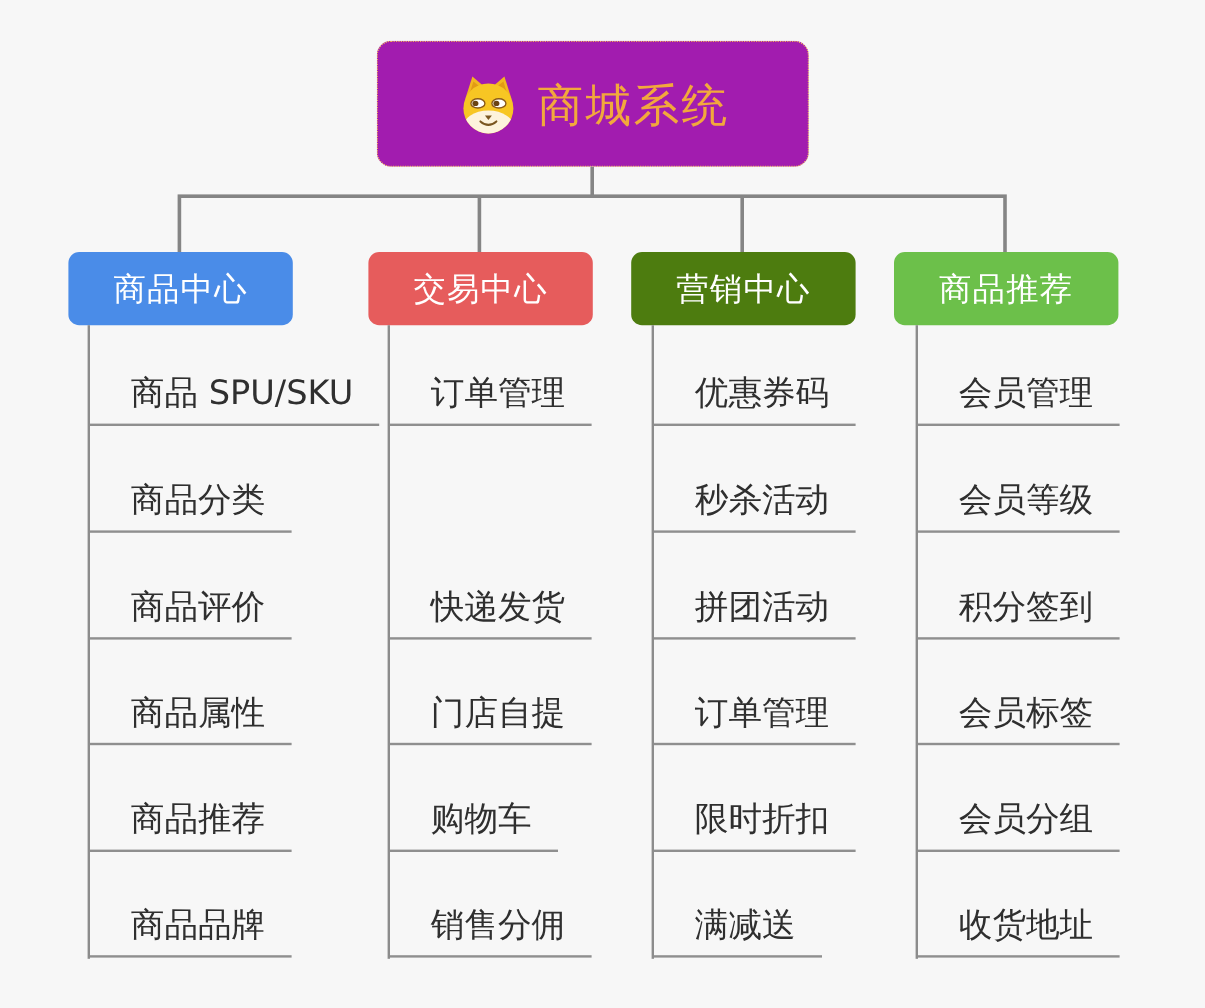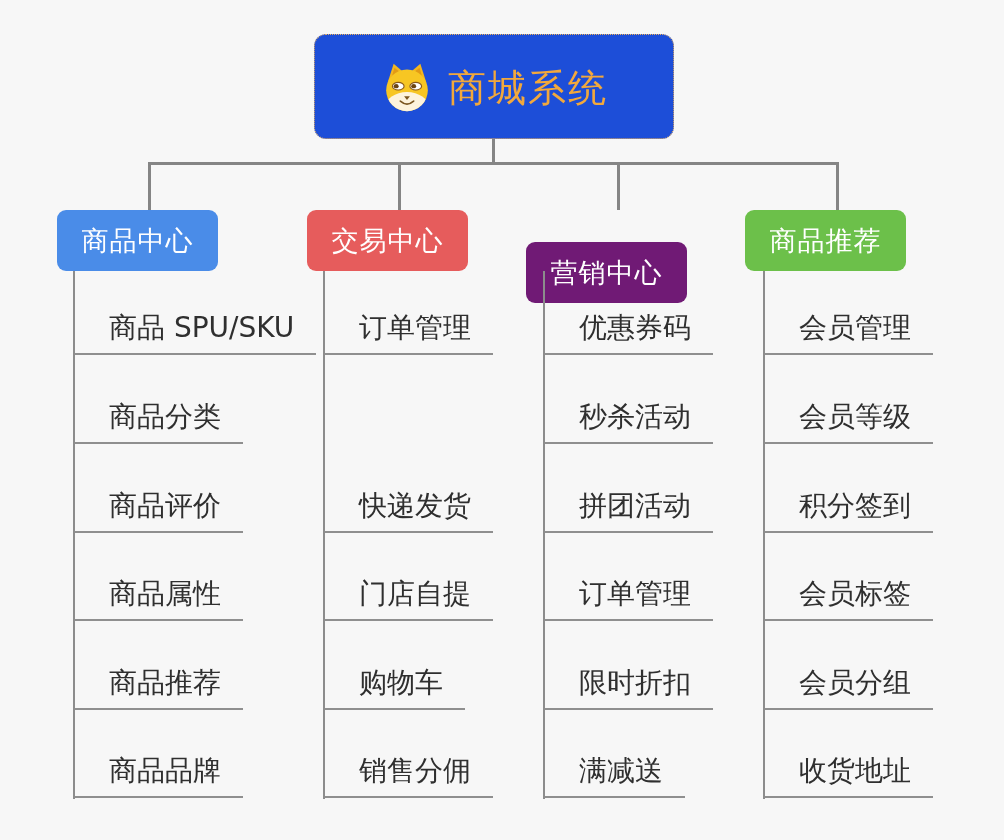--- a/index.html
+++ b/index.html
@@ -11,21 +11,21 @@
     position:relative;
     width:1004px;height:840px;
     background:#f7f7f7;
     overflow:hidden;
   }
 
   
   .root-node{
     position:absolute;left:314px;top:34px;
     width:360px;height:105px;
-    background:#1d4ed8;
+    background:#a21caf;
     border:1px dotted #efb259;
     border-radius:12px;
     box-sizing:border-box;
     display:flex;align-items:center;justify-content:center;
     gap:14px;
     cursor:pointer;
   }
   .root-title{
     font-size:38px;
     color:#f2a83c;
@@ -37,21 +37,21 @@
   
   .line{position:absolute;background:#858585;}
   .root-drop {left:492px;top:139px;width:3px;height:24px;}
   .bus       {left:148px;top:162px;width:691px;height:3px;}
   .drop      {top:165px;width:3px;height:45px;}
   .drop-1{left:148px;} .drop-2{left:398px;} .drop-3{left:617px;} .drop-4{left:836px;}
 
   
   .branch-box{
     position:absolute;top:210px;
-    width:161px;height:61px;
+    width:187px;height:61px;
     border-radius:9px;
     display:flex;align-items:center;justify-content:center;
     color:#ffffff;
     font-size:27px;
     letter-spacing:1px;
     cursor:pointer;
   }
   .branch-1{left:57px;} .branch-2{left:307px;} .branch-3{left:526px;} .branch-4{left:745px;}
 
   
@@ -113,21 +113,21 @@
   <div class="line drop drop-2" style="background: rgb(133, 133, 133);"></div>
   <div class="line drop drop-3" style="background: rgb(133, 133, 133);"></div>
   <div class="line drop drop-4" style="background: rgb(133, 133, 133);"></div>
 
   <div class="branch-box branch-1" style="background: rgb(74, 140, 232);">
     <span>商品中心</span>
   </div>
   <div class="branch-box branch-2" style="background: rgb(230, 92, 92);">
     <span>交易中心</span>
   </div>
-  <div class="branch-box branch-3" style="background: #701a75; margin-top: 32px;">
+  <div class="branch-box branch-3" style="background: #4d7c0f;">
     <span>营销中心</span>
   </div>
   <div class="branch-box branch-4" style="background: rgb(108, 192, 74);">
     <span>商品推荐</span>
   </div>
 
   <div class="col col-1">
     <div class="child r0">商品 SPU/SKU</div>
     <div class="child r1">商品分类</div>
     <div class="child r2">商品评价</div>

